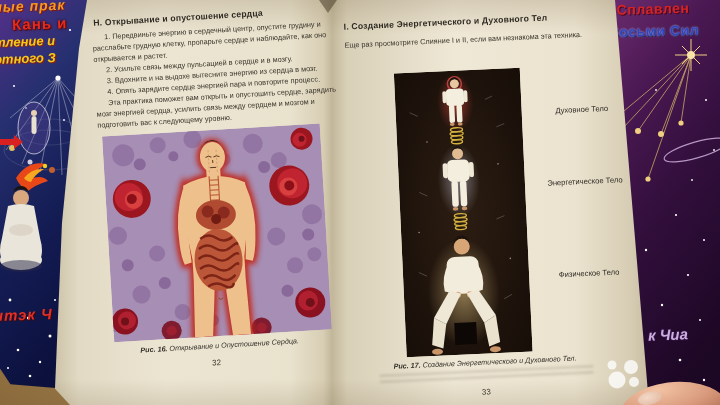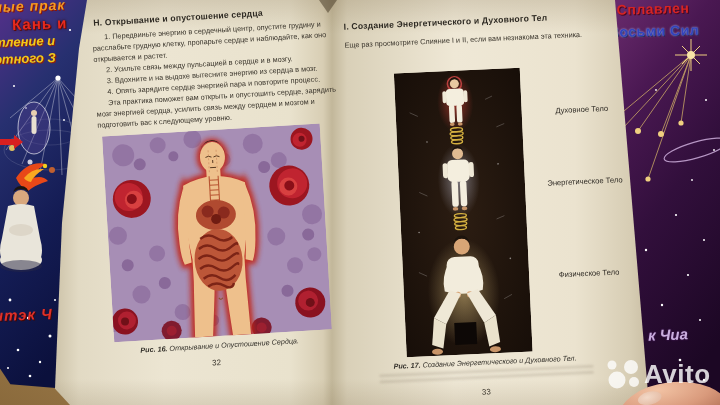--- a/index.html
+++ b/index.html
@@ -489,15 +489,14 @@
 
   <div class="watermark">
     <svg width="38" height="36" viewBox="0 0 38 36">
       <g fill="rgba(255,255,255,0.95)">
         <circle cx="8" cy="9" r="4.5"></circle>
         <circle cx="13" cy="24" r="8.5"></circle>
         <circle cx="27" cy="11" r="7"></circle>
         <circle cx="30" cy="26" r="5"></circle>
       </g>
     </svg>
-    <span class="wm-text">Avito</span>
   </div>
 </div>
 
 </body></html>

